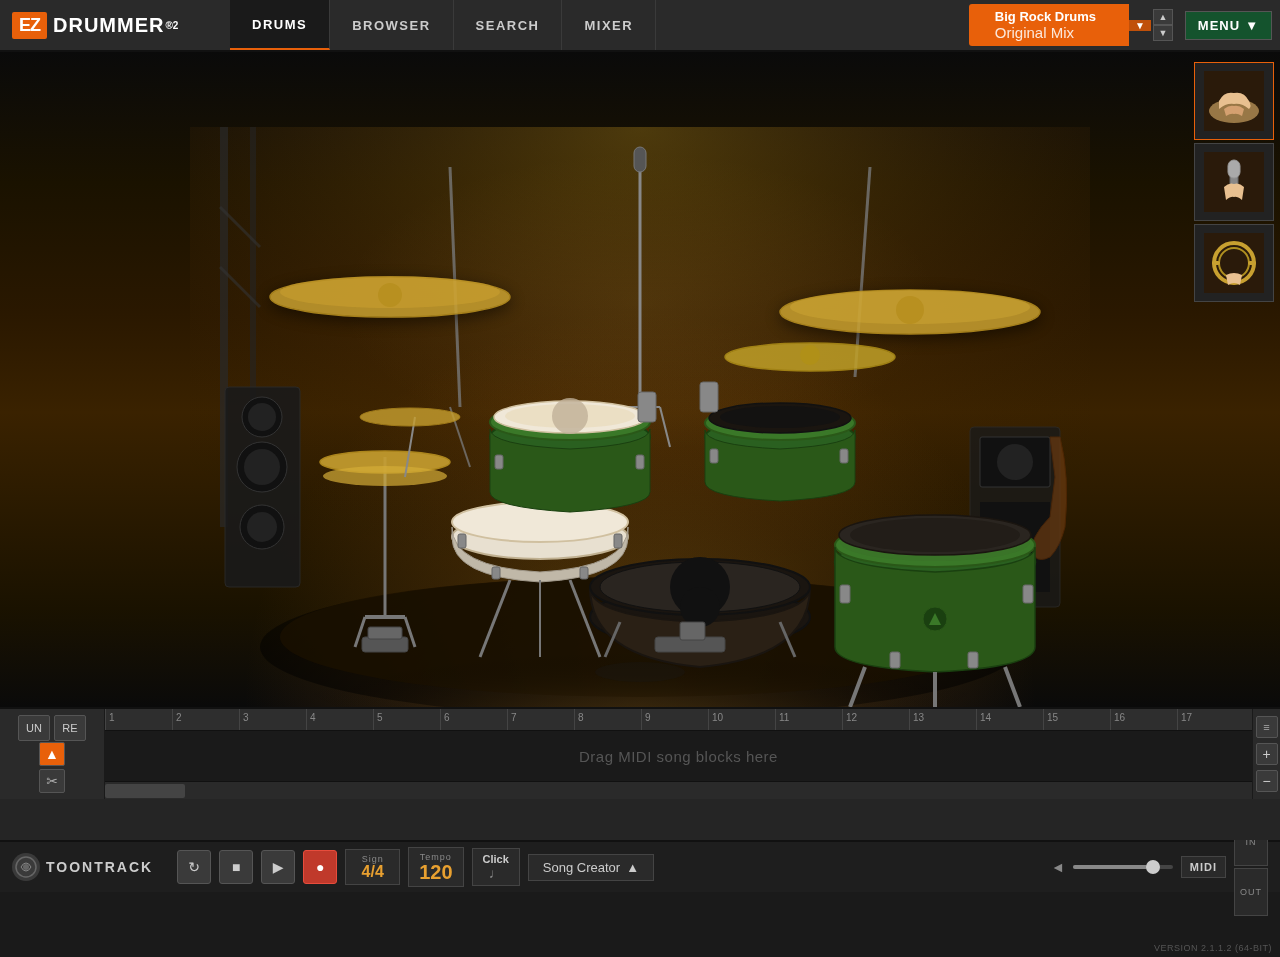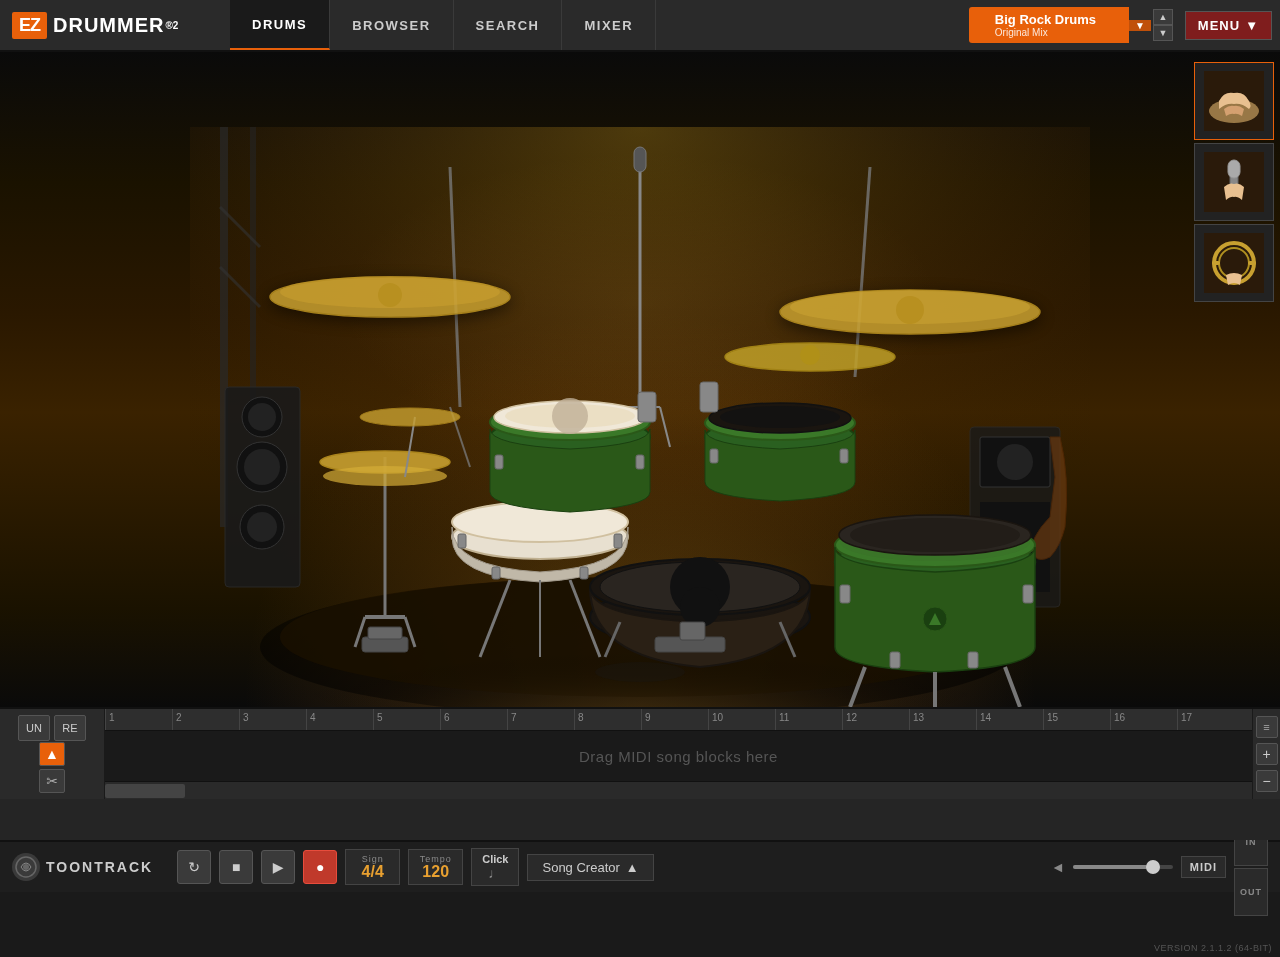--- a/index.html
+++ b/index.html
@@ -103,21 +103,21 @@
     }
 
     #preset-name {
       color: white;
       font-size: 13px;
       font-weight: 700;
     }
 
     #preset-sub {
       color: rgba(255,255,255,0.85);
-      font-size: 10px;
+      font-size: 15px;
     }
 
     #preset-arrow {
       background: #c0500a;
       width: 22px;
       height: 100%;
       display: flex;
       align-items: center;
       justify-content: center;
       color: white;
@@ -140,21 +140,21 @@
       height: 16px;
       display: flex;
       align-items: center;
       justify-content: center;
       cursor: pointer;
       font-size: 9px;
     }
 
     #menu-btn {
       margin-left: 12px;
-      background: #7f1d1d;
+      background: #14532d;
       border: 1px solid #555;
       color: white;
       font-size: 13px;
       font-weight: 700;
       letter-spacing: 1px;
       padding: 6px 12px;
       cursor: pointer;
       display: flex;
       align-items: center;
       gap: 5px;
@@ -494,21 +494,21 @@
     }
 
     #tempo-label {
       color: #888;
       font-size: 9px;
       letter-spacing: 1px;
     }
 
     #tempo-value {
       color: #e8a030;
-      font-size: 16px;
+      font-size: 20px;
       font-weight: 700;
       line-height: 1;
     }
 
     #click-btn {
       background: #2a2a2a;
       border: 1px solid #444;
       padding: 4px 10px;
       display: flex;
       flex-direction: column;
@@ -597,21 +597,20 @@
     }
 
     .inout-btn {
       background: #2a2a2a;
       border: 1px solid #444;
       color: #888;
       font-size: 9px;
       padding: 18px 5px;
       cursor: pointer;
       letter-spacing: 1px;
-      font-weight: bold;
     }
 
     #version-label {
       position: absolute;
       bottom: 4px;
       right: 8px;
       color: #555;
       font-size: 9px;
       letter-spacing: 0.5px;
     }

